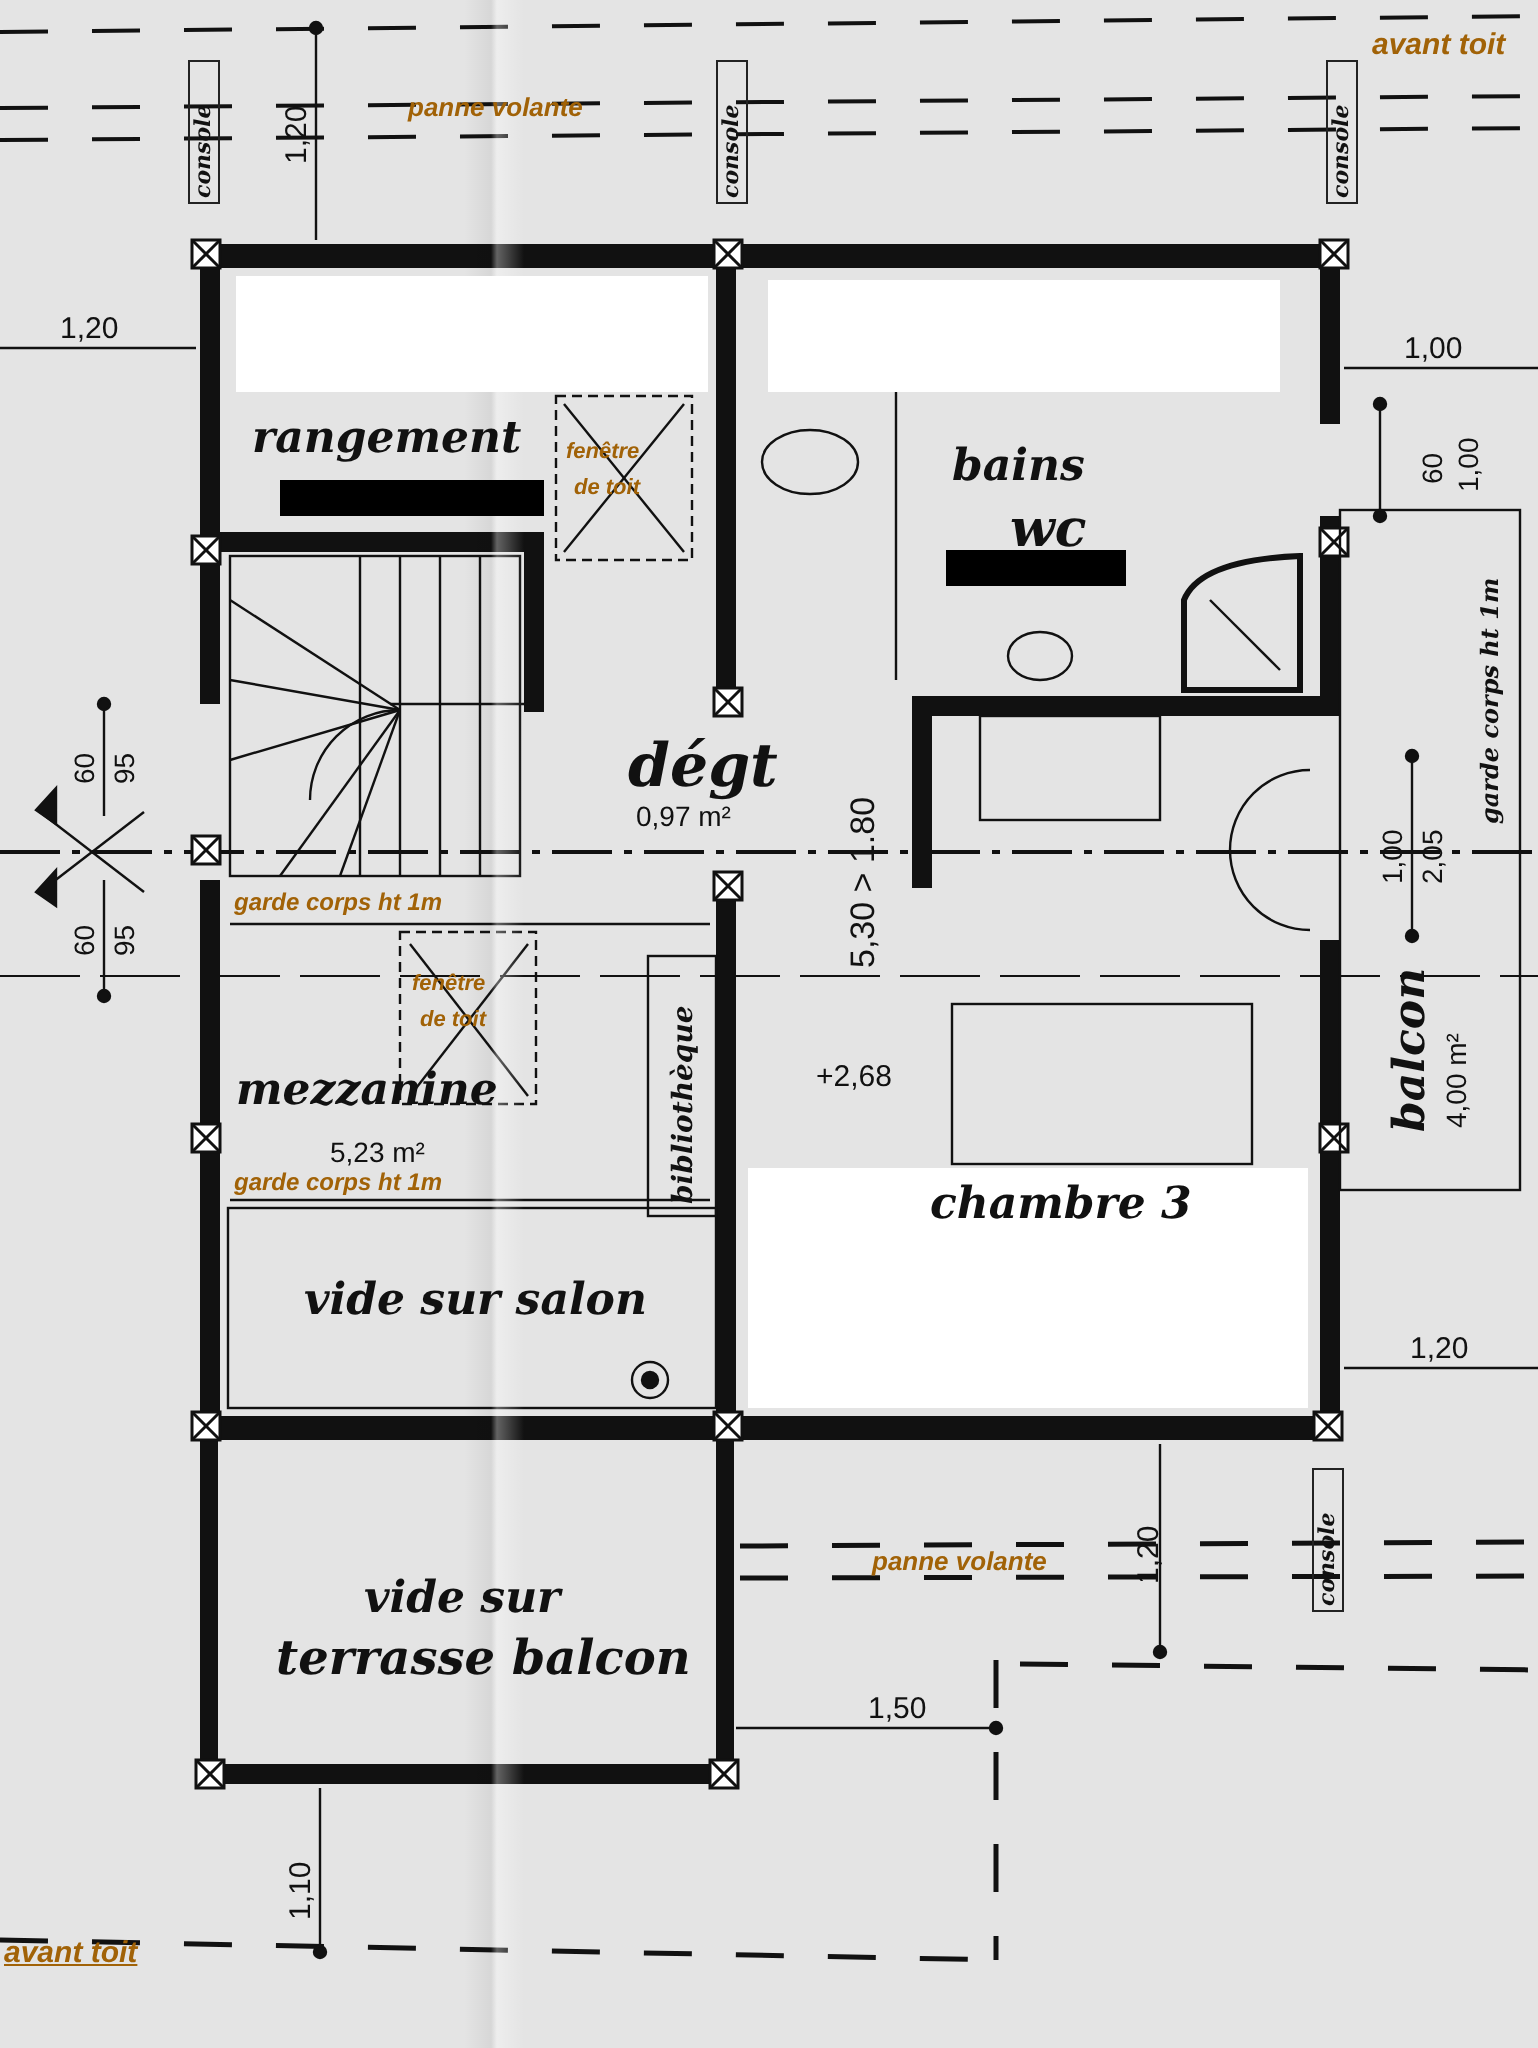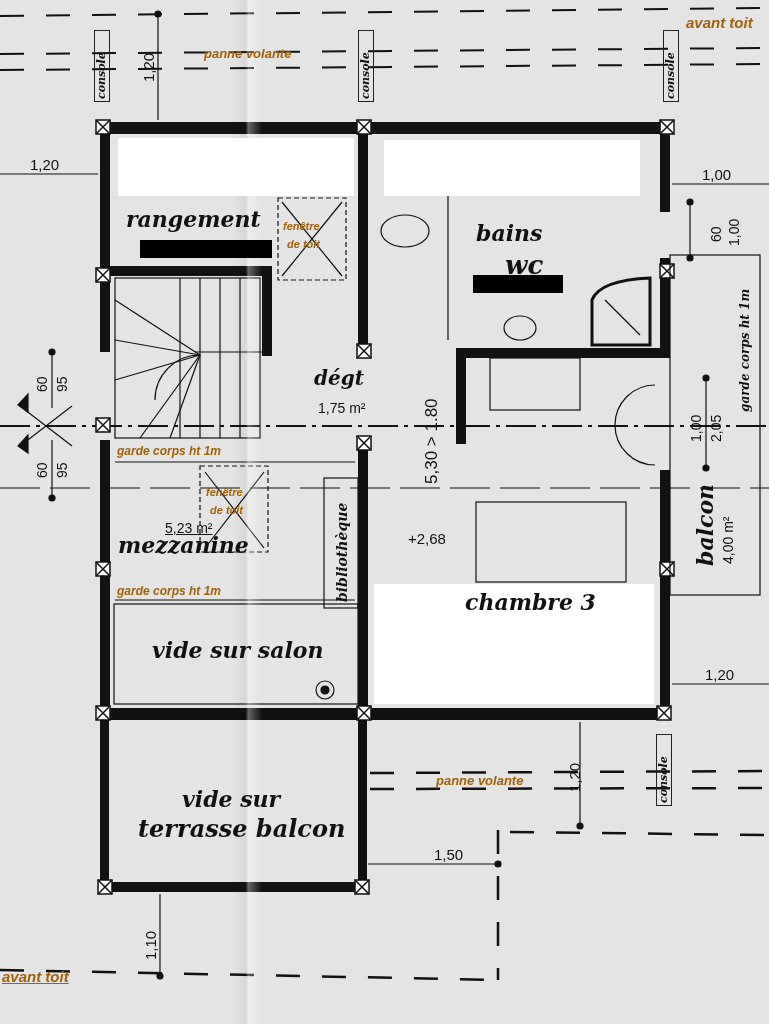--- a/index.html
+++ b/index.html
@@ -227,24 +227,24 @@
 
 <div class="redact" style="left:118px;top:138px;width:236px;height:58px;"></div>
 <div class="redact" style="left:384px;top:140px;width:256px;height:56px;"></div>
 <div class="redact" style="left:374px;top:584px;width:280px;height:120px;"></div>
 <div class="blackbar" style="left:140px;top:240px;width:132px;height:18px;"></div>
 <div class="blackbar" style="left:473px;top:275px;width:90px;height:18px;"></div>
 
 <div class="room" style="left:126px;top:206px;font-size:22px;">rangement</div>
 <div class="room" style="left:476px;top:220px;font-size:22px;">bains</div>
 <div class="room" style="left:505px;top:250px;font-size:26px;">wc</div>
-<div class="room" style="left:314px;top:366px;font-size:20px;">dégt</div>
-<div class="area" style="left:318px;top:400px;">1,75 m²</div>
+<div class="room" style="left:314px;top:366px;font-size:30px;">dégt</div>
+<div class="area" style="left:318px;top:400px;">0,97 m²</div>
 <div class="room" style="left:118px;top:522px;font-size:22px;margin-top:10px;">mezzanine</div>
-<div class="area" style="left:165px;top:520px;text-decoration:underline;">5,23 m²</div>
+<div class="area" style="left:165px;top:568px;">5,23 m²</div>
 <div class="room" style="left:465px;top:553px;font-size:22px;margin-top:36px;">chambre 3</div>
 <div class="room" style="left:152px;top:637px;font-size:22px;">vide sur salon</div>
 <div class="room" style="left:182px;top:786px;font-size:22px;">vide sur</div>
 <div class="room" style="left:138px;top:814px;font-size:24px;">terrasse balcon</div>
 <div class="room" style="left:692px;top:566px;font-size:22px;transform:rotate(-90deg);transform-origin:left top;">balcon</div>
 <div class="area" style="left:720px;top:564px;transform:rotate(-90deg);transform-origin:left top;">4,00 m²</div>
 <div class="notev" style="left:334px;top:602px;font-size:14px;">bibliothèque</div>
 
 <div class="note" style="left:686px;top:14px;font-size:15px;">avant toit</div>
 <div class="note" style="left:2px;top:968px;font-size:15px;text-decoration:underline;">avant toit</div>

